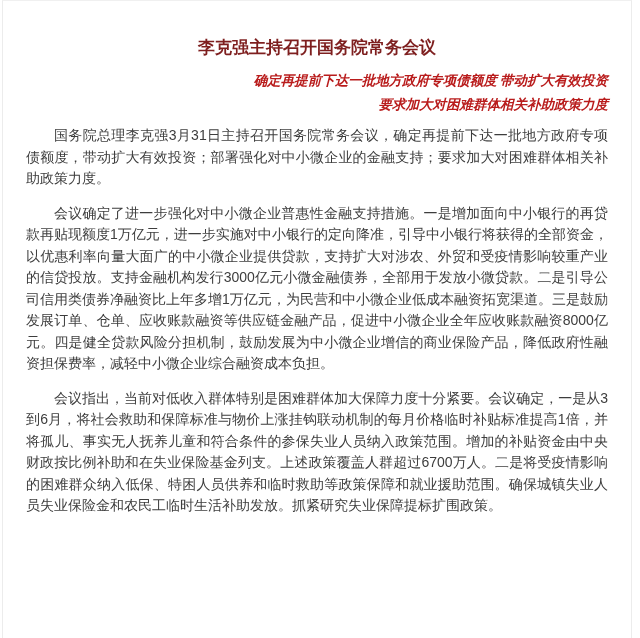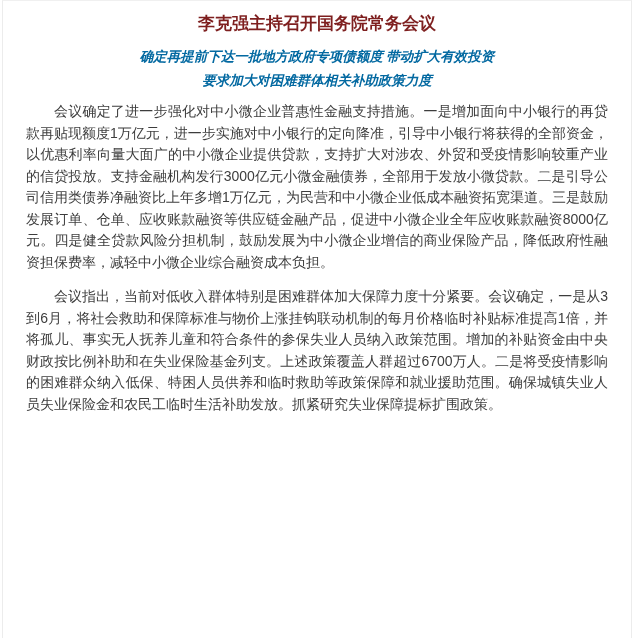--- a/index.html
+++ b/index.html
@@ -13,41 +13,41 @@
   }
   .page-card {
     box-sizing: border-box;
     width: 630px;
     height: 638px;
     margin-left: 2px;
     border-left: 1px solid #ececec;
     border-right: 1px solid #ececec;
     border-top: 1px solid #f0f0f0;
     background: #ffffff;
-    padding-top: 12px;
+    padding-top: 36px;
   }
   .content {
     width: 582px;
     margin: 0 auto;
   }
   .article-title {
     margin: 0 0 10px 0;
     text-align: center;
     font-size: 17px;
     font-weight: bold;
     color: #7e1f1f;
     line-height: 22px;
     font-family: "Liberation Sans", "DejaVu Sans", sans-serif;
   }
   .subtitle {
-    text-align: center;
+    text-align: right;
     font-size: 13.5px;
     font-weight: bold;
     font-style: italic;
-    color: #0369a1;
+    color: #b91c1c;
     line-height: 24px;
   }
   .subtitle-block { margin-bottom: 8px; }
   .body-paragraph {
     margin: 0 0 13px 0;
     font-size: 14px;
     line-height: 21.5px;
     color: #3d3d3d;
     text-indent: 2em;
     text-align: justify;
@@ -60,20 +60,21 @@
 <div class="page-card">
   <div class="content">
 
     <h1 class="article-title">李克强主持召开国务院常务会议</h1>
 
     <div class="subtitle-block">
       <div class="subtitle">确定再提前下达一批地方政府专项债额度 带动扩大有效投资</div>
       <div class="subtitle">要求加大对困难群体相关补助政策力度</div>
     </div>
 
+    <p class="body-paragraph">国务院总理李克强3月31日主持召开国务院常务会议，确定再提前下达一批地方政府专项债额度，带动扩大有效投资；部署强化对中小微企业的金融支持；要求加大对困难群体相关补助政策力度。</p>
 
 
 
     <p class="body-paragraph">会议确定了进一步强化对中小微企业普惠性金融支持措施。一是增加面向中小银行的再贷款再贴现额度1万亿元，进一步实施对中小银行的定向降准，引导中小银行将获得的全部资金，以优惠利率向量大面广的中小微企业提供贷款，支持扩大对涉农、外贸和受疫情影响较重产业的信贷投放。支持金融机构发行3000亿元小微金融债券，全部用于发放小微贷款。二是引导公司信用类债券净融资比上年多增1万亿元，为民营和中小微企业低成本融资拓宽渠道。三是鼓励发展订单、仓单、应收账款融资等供应链金融产品，促进中小微企业全年应收账款融资8000亿元。四是健全贷款风险分担机制，鼓励发展为中小微企业增信的商业保险产品，降低政府性融资担保费率，减轻中小微企业综合融资成本负担。</p>
 
     <p class="body-paragraph">会议指出，当前对低收入群体特别是困难群体加大保障力度十分紧要。会议确定，一是从3到6月，将社会救助和保障标准与物价上涨挂钩联动机制的每月价格临时补贴标准提高1倍，并将孤儿、事实无人抚养儿童和符合条件的参保失业人员纳入政策范围。增加的补贴资金由中央财政按比例补助和在失业保险基金列支。上述政策覆盖人群超过6700万人。二是将受疫情影响的困难群众纳入低保、特困人员供养和临时救助等政策保障和就业援助范围。确保城镇失业人员失业保险金和农民工临时生活补助发放。抓紧研究失业保障提标扩围政策。</p>
 
   </div>
 </div>
 

